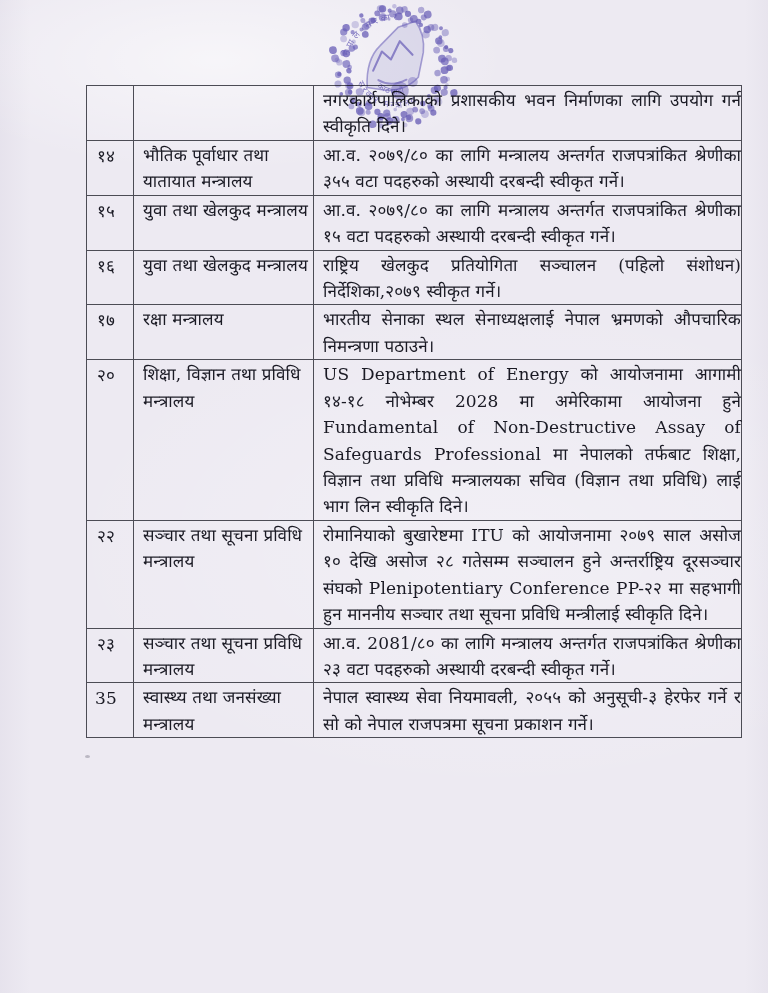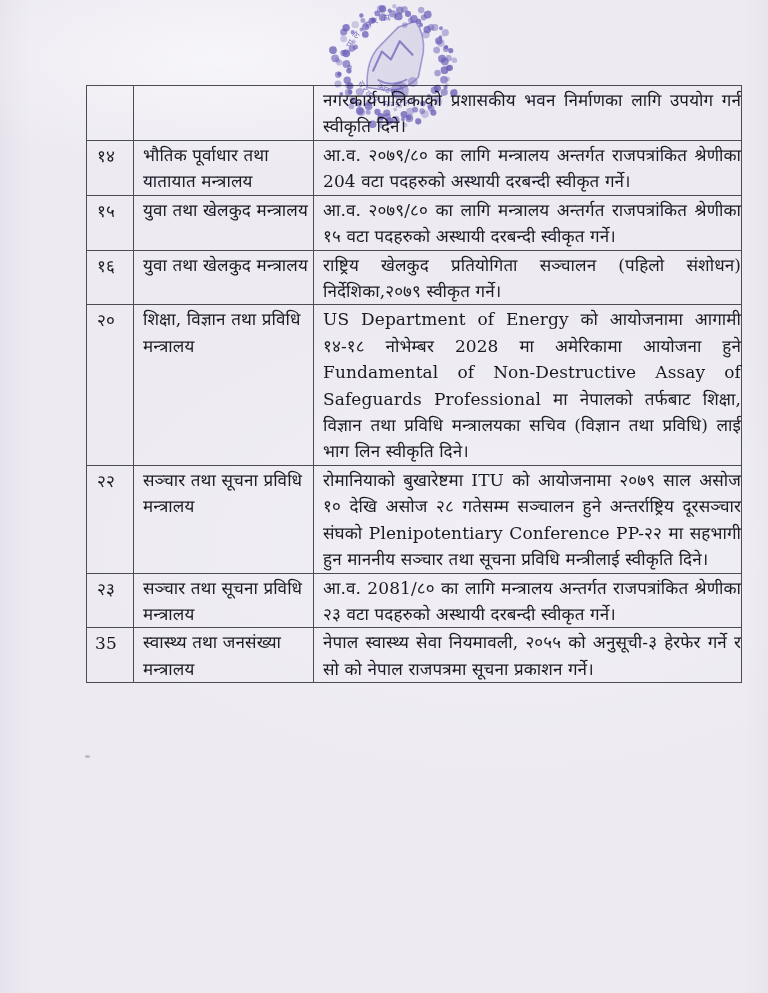--- a/index.html
+++ b/index.html
@@ -64,31 +64,36 @@
       </colgroup>
     <tbody>
       <tr class="h54">
         <td class="sn"></td>
         <td class="min"></td>
         <td class="dec">नगरकार्यपालिकाको प्रशासकीय भवन निर्माणका लागि उपयोग गर्न स्वीकृति दिने।</td>
       </tr>
       <tr class="h54">
         <td class="sn">१४</td>
         <td class="min">भौतिक पूर्वाधार तथा यातायात मन्त्रालय</td>
-        <td class="dec">आ.व. २०७९/८० का लागि मन्त्रालय अन्तर्गत राजपत्रांकित श्रेणीका 204 वटा पदहरुको अस्थायी दरबन्दी स्वीकृत गर्ने।</td>
+        <td class="dec">आ.व. २०७९/८० का लागि मन्त्रालय अन्तर्गत राजपत्रांकित श्रेणीका ३५५ वटा पदहरुको अस्थायी दरबन्दी स्वीकृत गर्ने।</td>
       </tr>
       <tr class="h55">
         <td class="sn">१५</td>
         <td class="min">युवा तथा खेलकुद मन्त्रालय</td>
         <td class="dec">आ.व. २०७९/८० का लागि मन्त्रालय अन्तर्गत राजपत्रांकित श्रेणीका १५ वटा पदहरुको अस्थायी दरबन्दी स्वीकृत गर्ने।</td>
       </tr>
       <tr class="h54">
         <td class="sn">१६</td>
         <td class="min">युवा तथा खेलकुद मन्त्रालय</td>
         <td class="dec">राष्ट्रिय खेलकुद प्रतियोगिता सञ्चालन (पहिलो संशोधन) निर्देशिका,२०७९ स्वीकृत गर्ने।</td>
+      </tr>
+      <tr class="h55">
+        <td class="sn">१७</td>
+        <td class="min">रक्षा मन्त्रालय</td>
+        <td class="dec">भारतीय सेनाका स्थल सेनाध्यक्षलाई नेपाल भ्रमणको औपचारिक निमन्त्रणा पठाउने।</td>
       </tr>
       <tr class="h132">
         <td class="sn">२०</td>
         <td class="min">शिक्षा, विज्ञान तथा प्रविधि मन्त्रालय</td>
         <td class="dec">US Department of Energy को आयोजनामा आगामी १४-१८ नोभेम्बर 2028 मा अमेरिकामा आयोजना हुने Fundamental of Non-Destructive Assay of Safeguards Professional मा नेपालको तर्फबाट शिक्षा, विज्ञान तथा प्रविधि मन्त्रालयका सचिव (विज्ञान तथा प्रविधि) लाई भाग लिन स्वीकृति दिने।</td>
       </tr>
       <tr class="h107">
         <td class="sn">२२</td>
         <td class="min">सञ्चार तथा सूचना प्रविधि मन्त्रालय</td>
         <td class="dec">रोमानियाको बुखारेष्टमा ITU को आयोजनामा २०७९ साल असोज १० देखि असोज २८ गतेसम्म सञ्चालन हुने अन्तर्राष्ट्रिय दूरसञ्चार संघको Plenipotentiary Conference PP-२२ मा सहभागी हुन माननीय सञ्चार तथा सूचना प्रविधि मन्त्रीलाई स्वीकृति दिने।</td>

